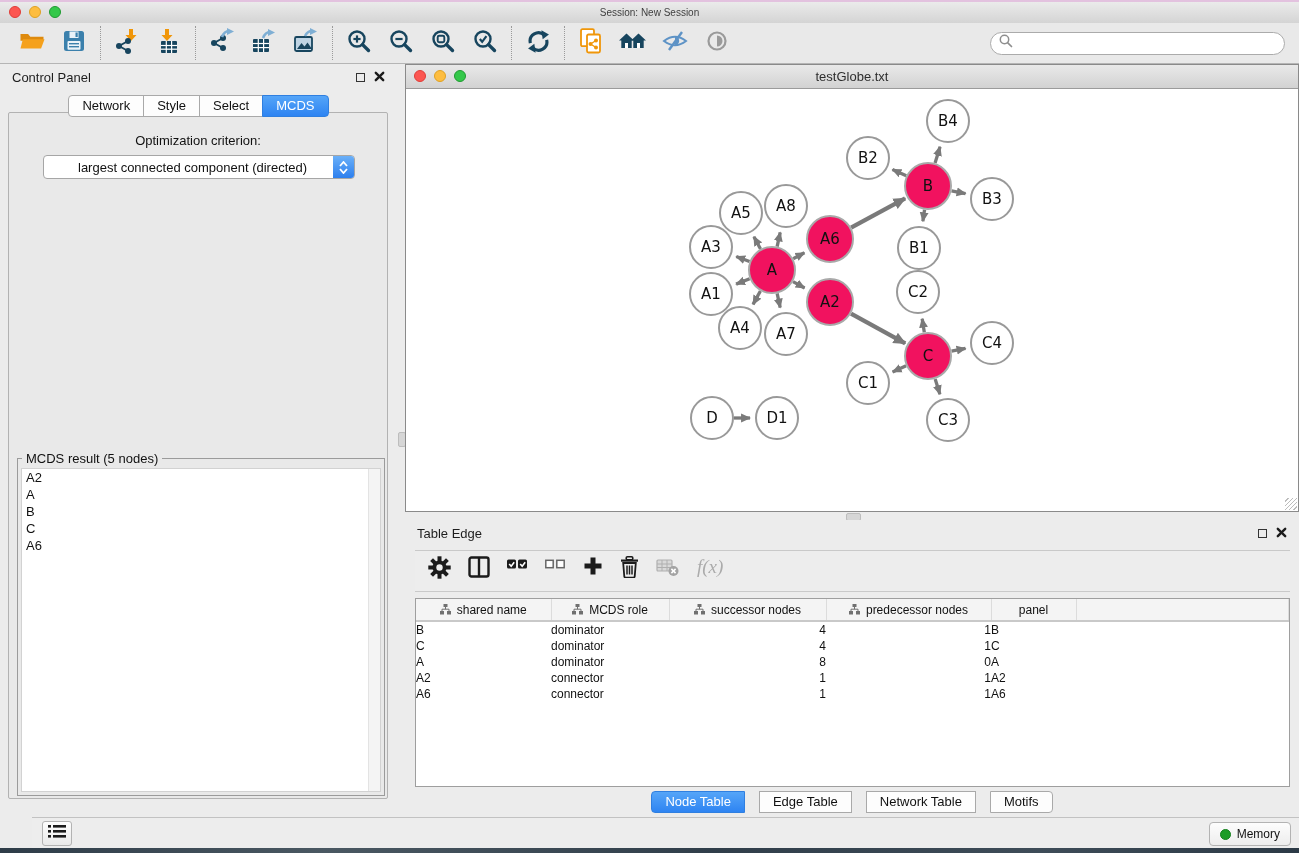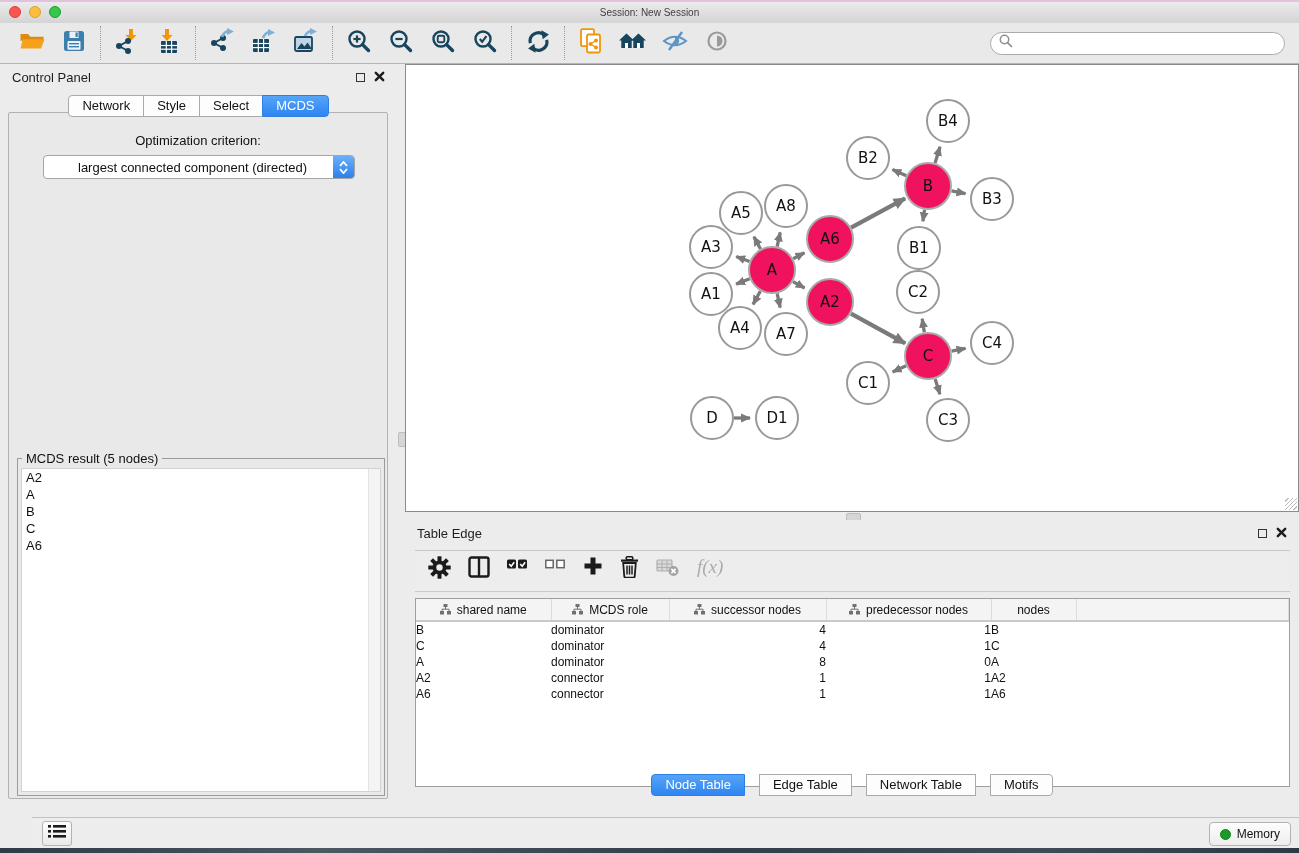--- a/index.html
+++ b/index.html
@@ -83,21 +83,21 @@
   table.node-table{border-collapse:collapse;table-layout:fixed;width:100%;}
   table.node-table th{height:21px;background:#F4F4F4;border-bottom:2px solid #C9C9C9;border-right:1px solid #DCDCDC;
                       font-weight:normal;font-size:12px;color:#111;padding:0;}
   table.node-table th .th-inner{display:flex;align-items:center;justify-content:center;gap:6px;}
   table.node-table td{height:16px;font-size:12px;color:#111;padding:0;white-space:nowrap;overflow:hidden;}
   td.c0{padding-left:10px;}
   td.c1{padding-left:7px;}
   td.c2{text-align:right;padding-right:13px;}
   td.c3{text-align:right;padding-right:7px;}
   td.c4{padding-left:12px;}
-  .tp-tabs{position:absolute;bottom:22px;left:0;right:0;display:flex;justify-content:center;gap:15px;}
+  .tp-tabs{position:absolute;bottom:5px;left:0;right:0;display:flex;justify-content:center;gap:15px;}
 
   
   .status-bar{position:absolute;bottom:5px;left:0;right:0;height:30px;background:#EDEDED;border-top:1px solid #C2C2C2;margin-left:32px;}
   .list-btn{position:absolute;left:10px;top:3px;width:28px;height:23px;border:1px solid #B3B3B3;border-radius:3px;
             background:linear-gradient(#FDFDFD,#E9E9E9);display:flex;align-items:center;justify-content:center;}
   .memory-btn{position:absolute;right:8px;top:4px;height:22px;border:1px solid #B3B3B3;border-radius:4px;
               background:linear-gradient(#FDFDFD,#EDEDED);display:flex;align-items:center;gap:6px;padding:0 10px;
               font-size:12px;color:#111;}
   .mem-dot{width:11px;height:11px;border-radius:50%;background:#1C9C27;border:1px solid #13801C;box-sizing:border-box;}
   .desktop-strip{position:absolute;bottom:0;left:0;right:0;height:5px;
@@ -337,20 +337,28 @@
         </div>
       </div>
     </div>
   </div>
 
   <div class="v-divider">
       <div class="grip-v"></div>
     </div>
 
   <div class="net-window">
+    <div class="net-titlebar">
+      <div class="lights">
+        <span class="light red"></span>
+        <span class="light yellow"></span>
+        <span class="light green"></span>
+      </div>
+      <div class="title">testGlobe.txt</div>
+    </div>
     <div class="net-canvas">
       <svg id="graph-svg" width="892" height="423" viewBox="0 0 892 423">
           <defs>
             <marker id="arrow" viewBox="0 0 3 3" refX="2.7" refY="1.5" markerWidth="3" markerHeight="3" orient="auto" markerUnits="strokeWidth">
               <polygon points="0,0.15 3,1.5 0,2.85" fill="#7A7A7A"></polygon>
             </marker>
           </defs>
           <line x1="343.6664171592628" y1="189.78698341274907" x2="330.12528069582936" y2="195.1146436606573" stroke="#7A7A7A" stroke-width="3.3" marker-end="url(#arrow)"></line>
           <line x1="343.543265126549" y1="172.53270652312503" x2="330.26382673263237" y2="167.52570516148435" stroke="#7A7A7A" stroke-width="3.3" marker-end="url(#arrow)"></line>
           <line x1="354.406143770128" y1="202.01386441664306" x2="347.043088258606" y2="215.35940253127654" stroke="#7A7A7A" stroke-width="3.3" marker-end="url(#arrow)"></line>
@@ -609,21 +617,21 @@
                     <rect x="3.5" y="0" width="4" height="3" fill="#707070"></rect>
                     <path d="M5.5,3 V5.2 M2,5.2 H9 M2,5.2 V7 M9,5.2 V7" stroke="#707070" stroke-width="1" fill="none"></path>
                     <rect x="0" y="7" width="4" height="3.5" fill="#707070"></rect>
                     <rect x="7" y="7" width="4" height="3.5" fill="#707070"></rect>
                   </svg>
                   <span>predecessor nodes</span>
                 </span>
               </th>
               <th>
                 <span class="th-inner">
-                  <span>nodes</span>
+                  <span>panel</span>
                 </span>
               </th>
               <th>
                 <span class="th-inner">
                   <span></span>
                 </span>
               </th>
             </tr>
           </thead>
         <tbody id="table-body">

